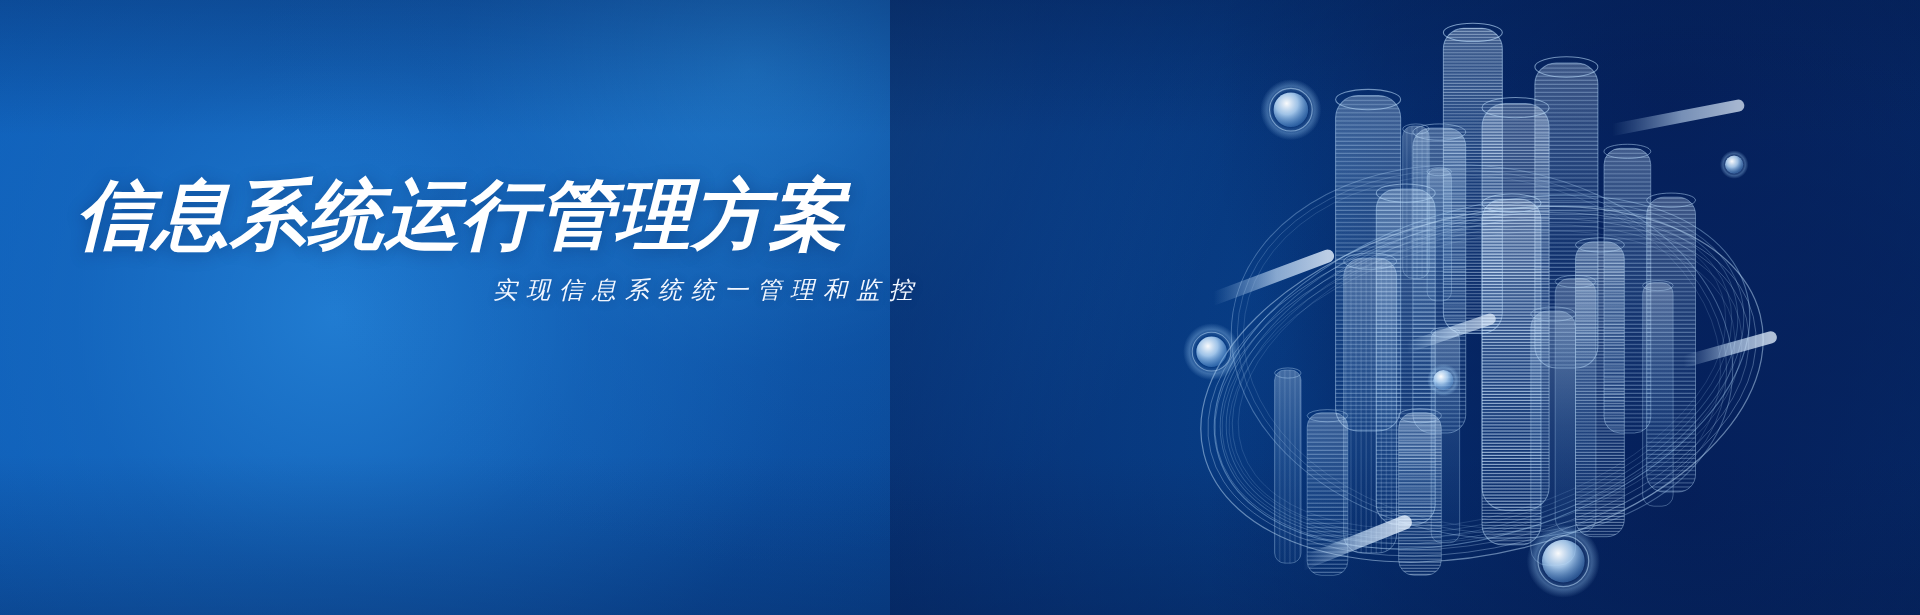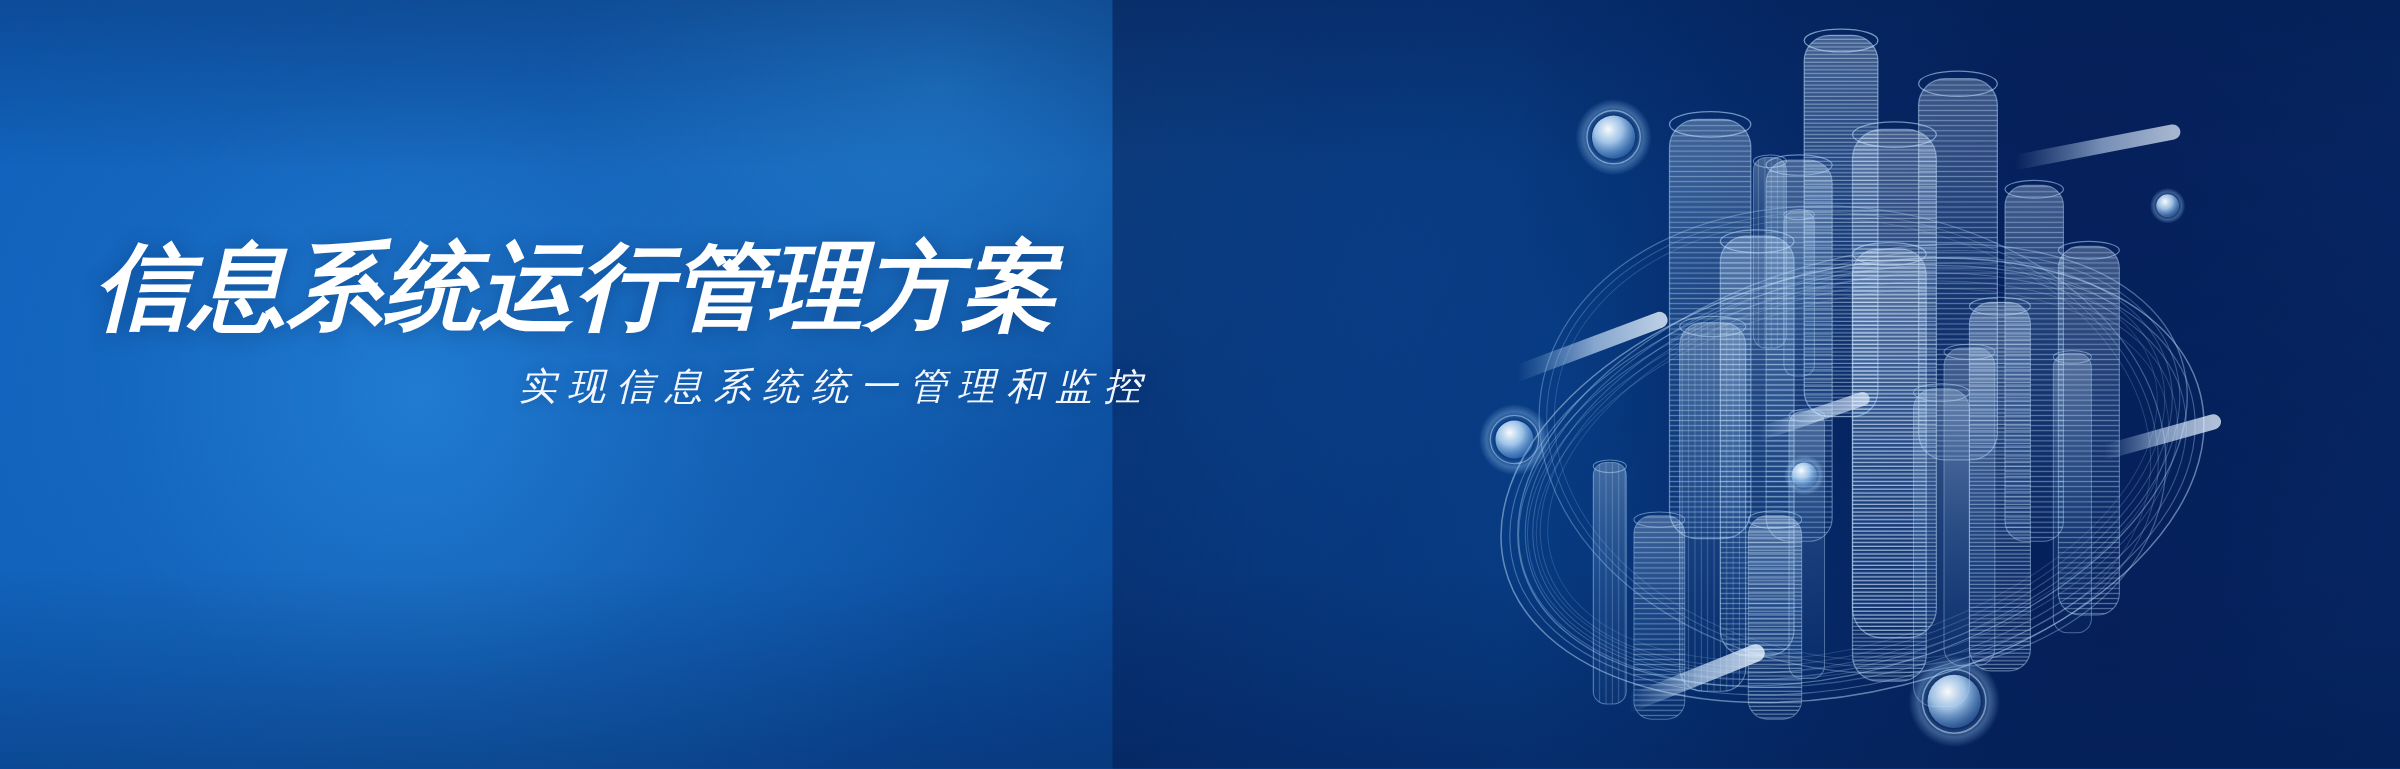--- a/index.html
+++ b/index.html
@@ -46,39 +46,39 @@
   }
   .bg-vignette{
     position:absolute; inset:0;
     background:
       linear-gradient(180deg, rgba(4,26,74,0.30) 0%, rgba(4,26,74,0) 22%, rgba(4,26,74,0) 74%, rgba(4,26,74,0.32) 100%);
   }
 
   
   .text-block{
     position:absolute;
-    left:76px; top:190px;
+    left:76px; top:175px;
     width:880px;
     z-index:30;
   }
   .title{
     margin:0;
     color:#ffffff;
     font-size:76px;
     line-height:1.06;
     font-weight:bold;
     font-style:italic;
     letter-spacing:1px;
     white-space:nowrap;
     text-shadow:0 2px 16px rgba(3,30,80,0.35);
   }
   .subtitle{
     margin:18px 0 0 0;
     color:#f2f7ff;
-    font-size:30px;
+    font-size:24px;
     font-style:italic;
     font-weight:normal;
     letter-spacing:9px;
     text-align:right;
     padding-right:34px;
     white-space:nowrap;
     text-shadow:0 1px 10px rgba(3,30,80,0.3);
   }
 
   

